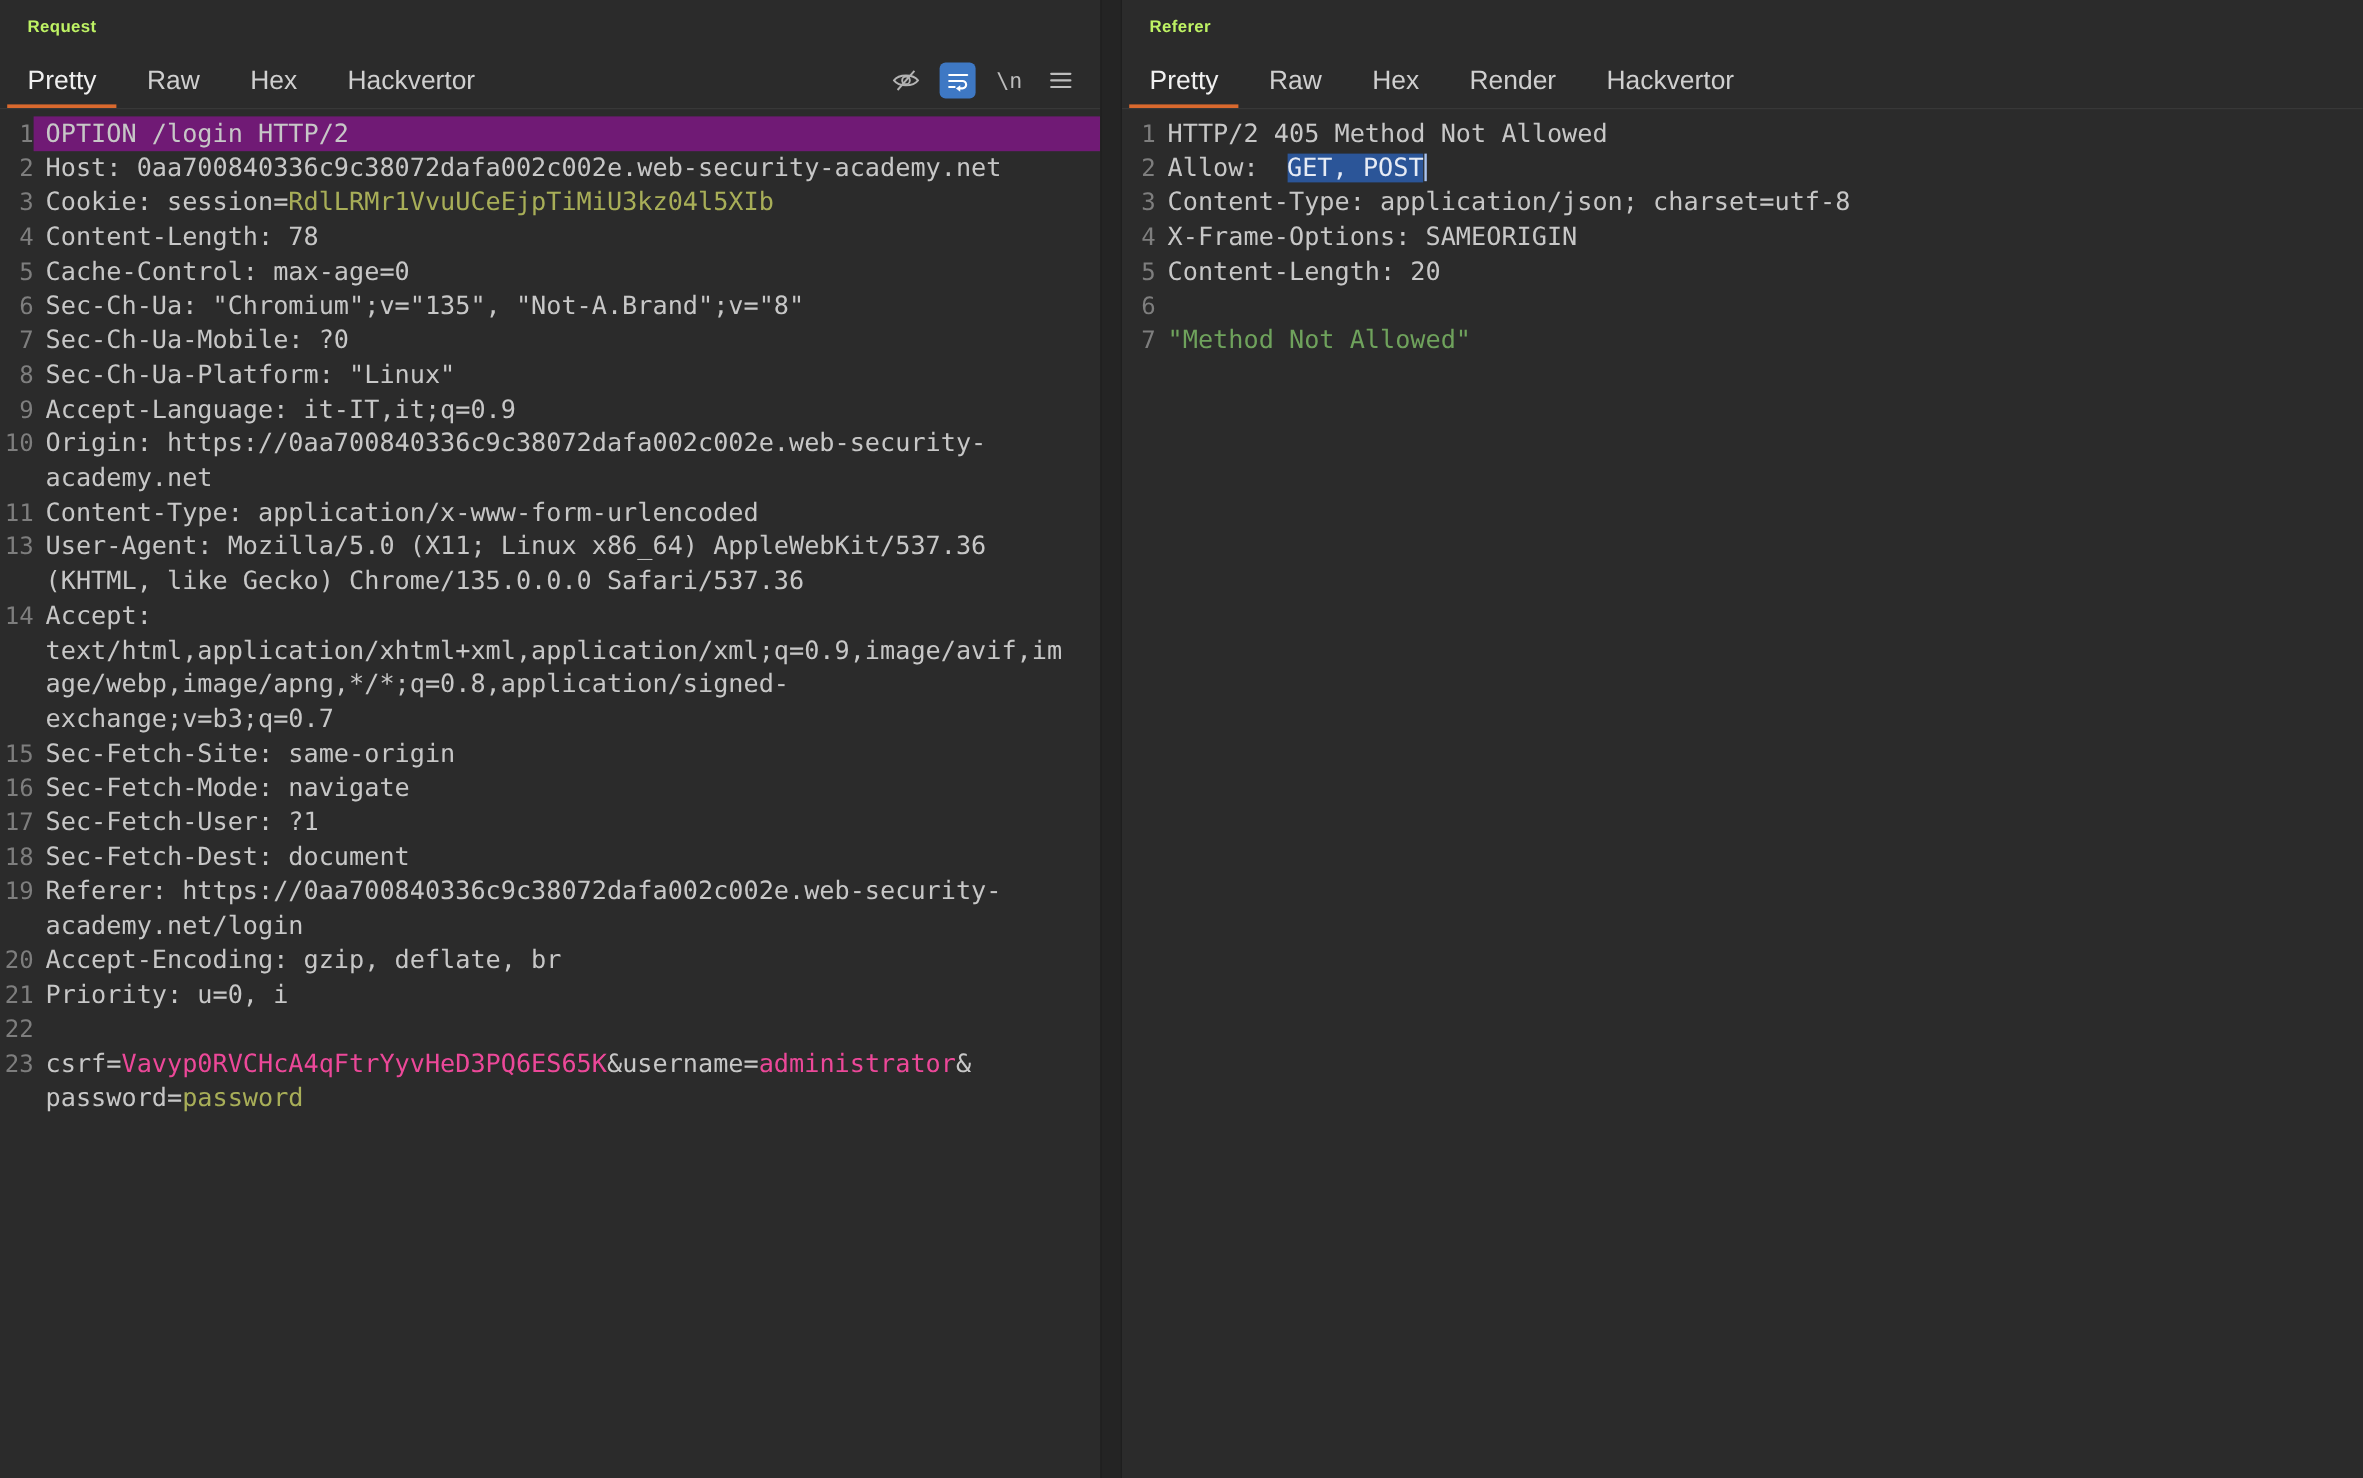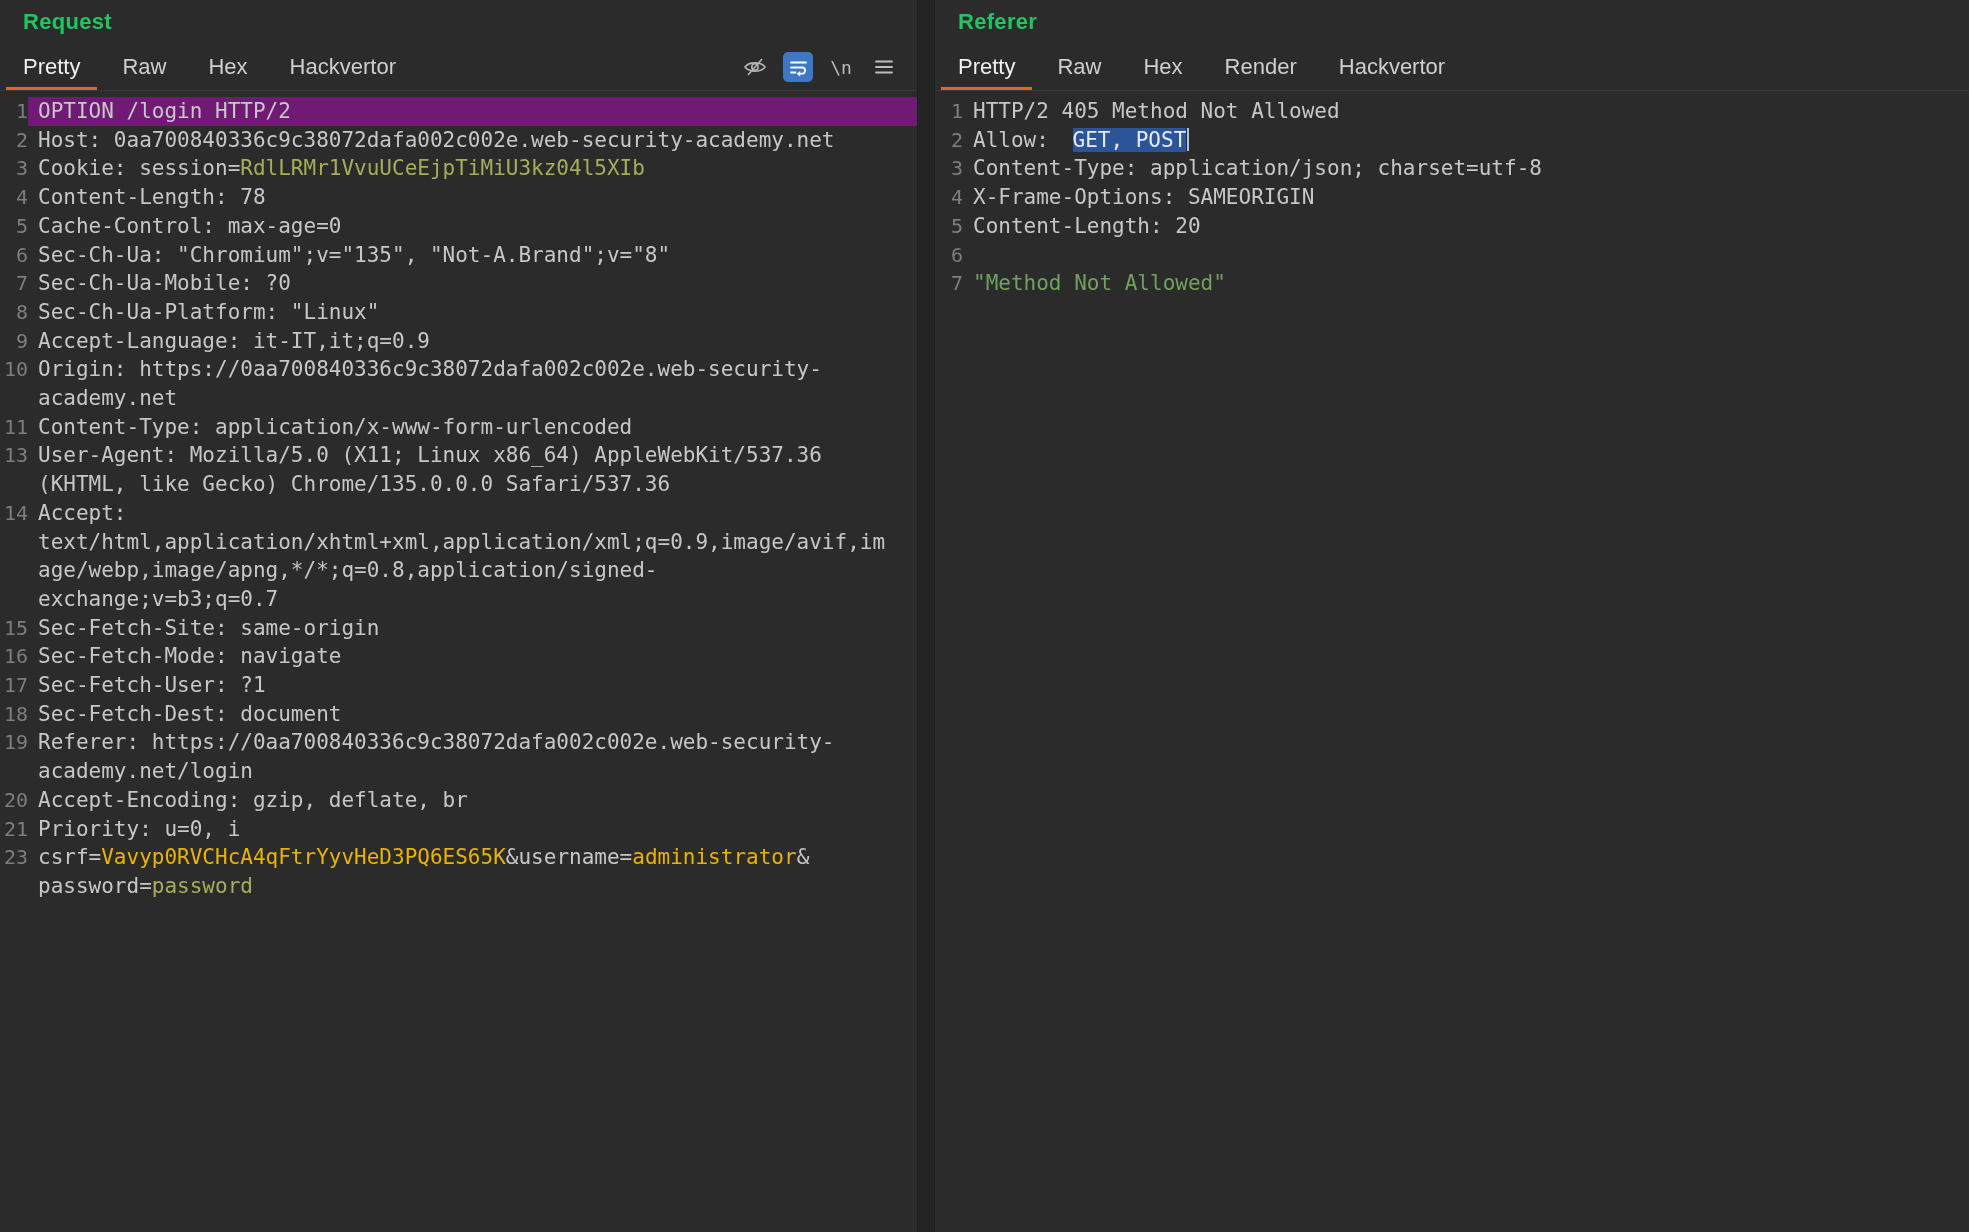--- a/index.html
+++ b/index.html
@@ -11,21 +11,21 @@
   }
   .split { display:flex; height:100%; width:100%; }
   .panel { display:flex; flex-direction:column; min-width:0; }
   .panel.request { width:917px; flex:none; }
   .panel.response { flex:1; }
   .divider {
     width:18px; flex:none; background:#242424;
     border-left:1px solid #1e1e1e; border-right:1px solid #1e1e1e;
   }
   .panel-header { height:44px; display:flex; align-items:center; padding-left:23px; flex:none; }
-  .panel-title { font-size:22px; font-weight:bold; color:#22c55e; letter-spacing:0.3px; }
+  .panel-title { font-size:14px; font-weight:bold; color:#bef264; letter-spacing:0.3px; }
 
   .tabbar {
     height:47px; flex:none; display:flex; align-items:stretch;
     border-bottom:1px solid #383838; padding:0 6px 0 2px;
   }
   .tabs-list { display:flex; align-items:stretch; }
   .tab {
     display:flex; align-items:center; padding:0 21px;
     font-size:22px; color:#cfcfcf; position:relative; cursor:default; white-space:nowrap;
   }
@@ -53,21 +53,21 @@
   }
   .ed-content { flex:1; min-width:0; padding-left:10px; }
   .ed-row.hl .ed-content { background:#701a75; }
   .ed-text {
     display:block; white-space:pre-wrap; overflow-wrap:break-word; color:#c7c7c7;
   }
   .request .ed-text { max-width:853px; }
 
   .tok-d   { color:#c7c7c7; }
   .tok-g   { color:#a8ae58; }
-  .tok-b   { color:#eab308; }
+  .tok-b   { color:#ec4899; }
   .tok-str { color:#6fa25c; }
   .tok-sel { background:#2b5598; color:#e6ebf5;margin-left:11px; }
 
   .caret {
     display:inline-block; width:2px; height:23px; background:#a9c3ef;
     vertical-align:-4px; margin-left:1px;
   }
   svg { display:block; }
 </style>
 </head>
@@ -226,20 +226,26 @@
         <div class="ed-row">
           <div class="ed-num">20</div>
           <div class="ed-content">
             <span class="ed-text"><span class="tok-d">Accept-Encoding: gzip, deflate, br</span></span>
           </div>
         </div>
         <div class="ed-row">
           <div class="ed-num">21</div>
           <div class="ed-content">
             <span class="ed-text"><span class="tok-d">Priority: u=0, i</span></span>
+          </div>
+        </div>
+        <div class="ed-row">
+          <div class="ed-num">22</div>
+          <div class="ed-content">
+            <span class="ed-text">&nbsp;</span>
           </div>
         </div>
         <div class="ed-row">
           <div class="ed-num">23</div>
           <div class="ed-content">
             <span class="ed-text"><span class="tok-d">csrf=</span><wbr><span class="tok-b">Vavyp0RVCHcA4qFtrYyvHeD3PQ6ES65K</span><wbr><span class="tok-d">&amp;</span><wbr><span class="tok-d">username=</span><wbr><span class="tok-b">administrator</span><wbr><span class="tok-d">&amp;</span><wbr><span class="tok-d">password=</span><wbr><span class="tok-g">password</span></span>
           </div>
         </div>
       </div>
   </section>

